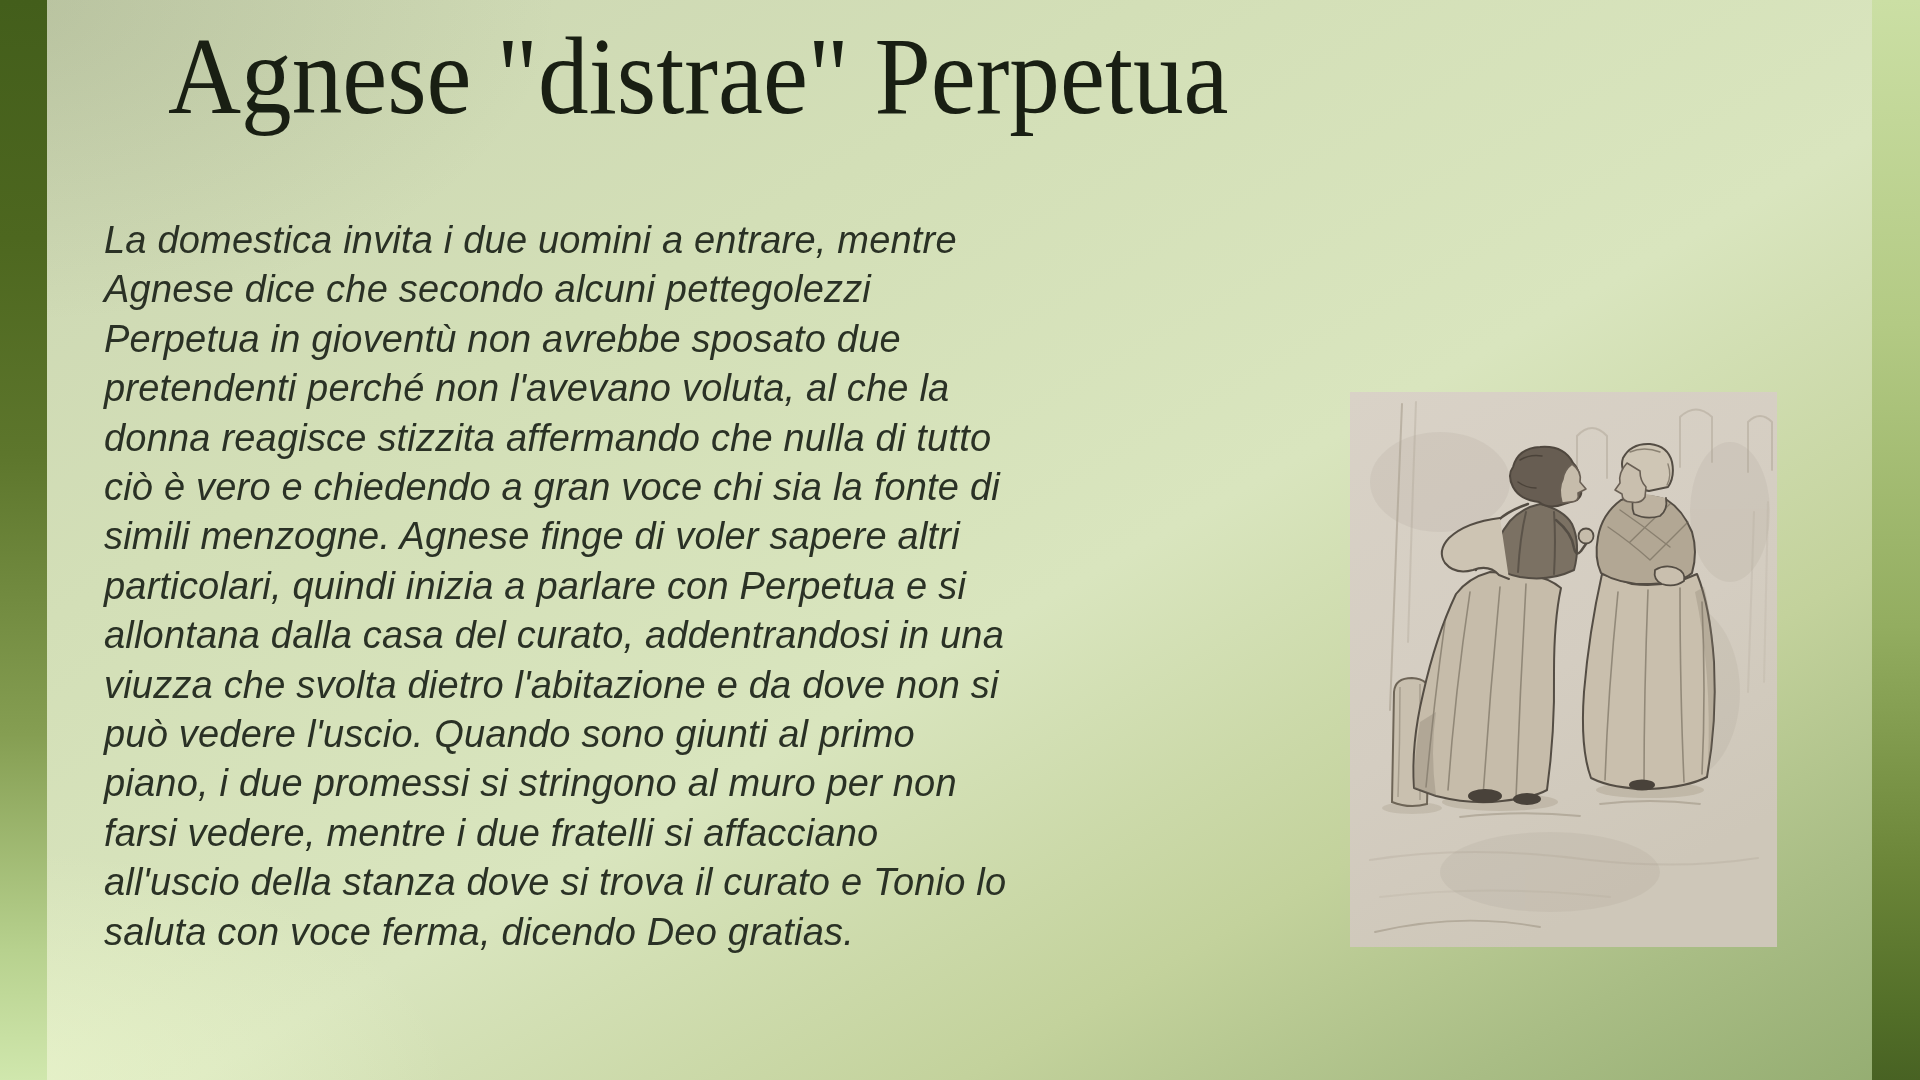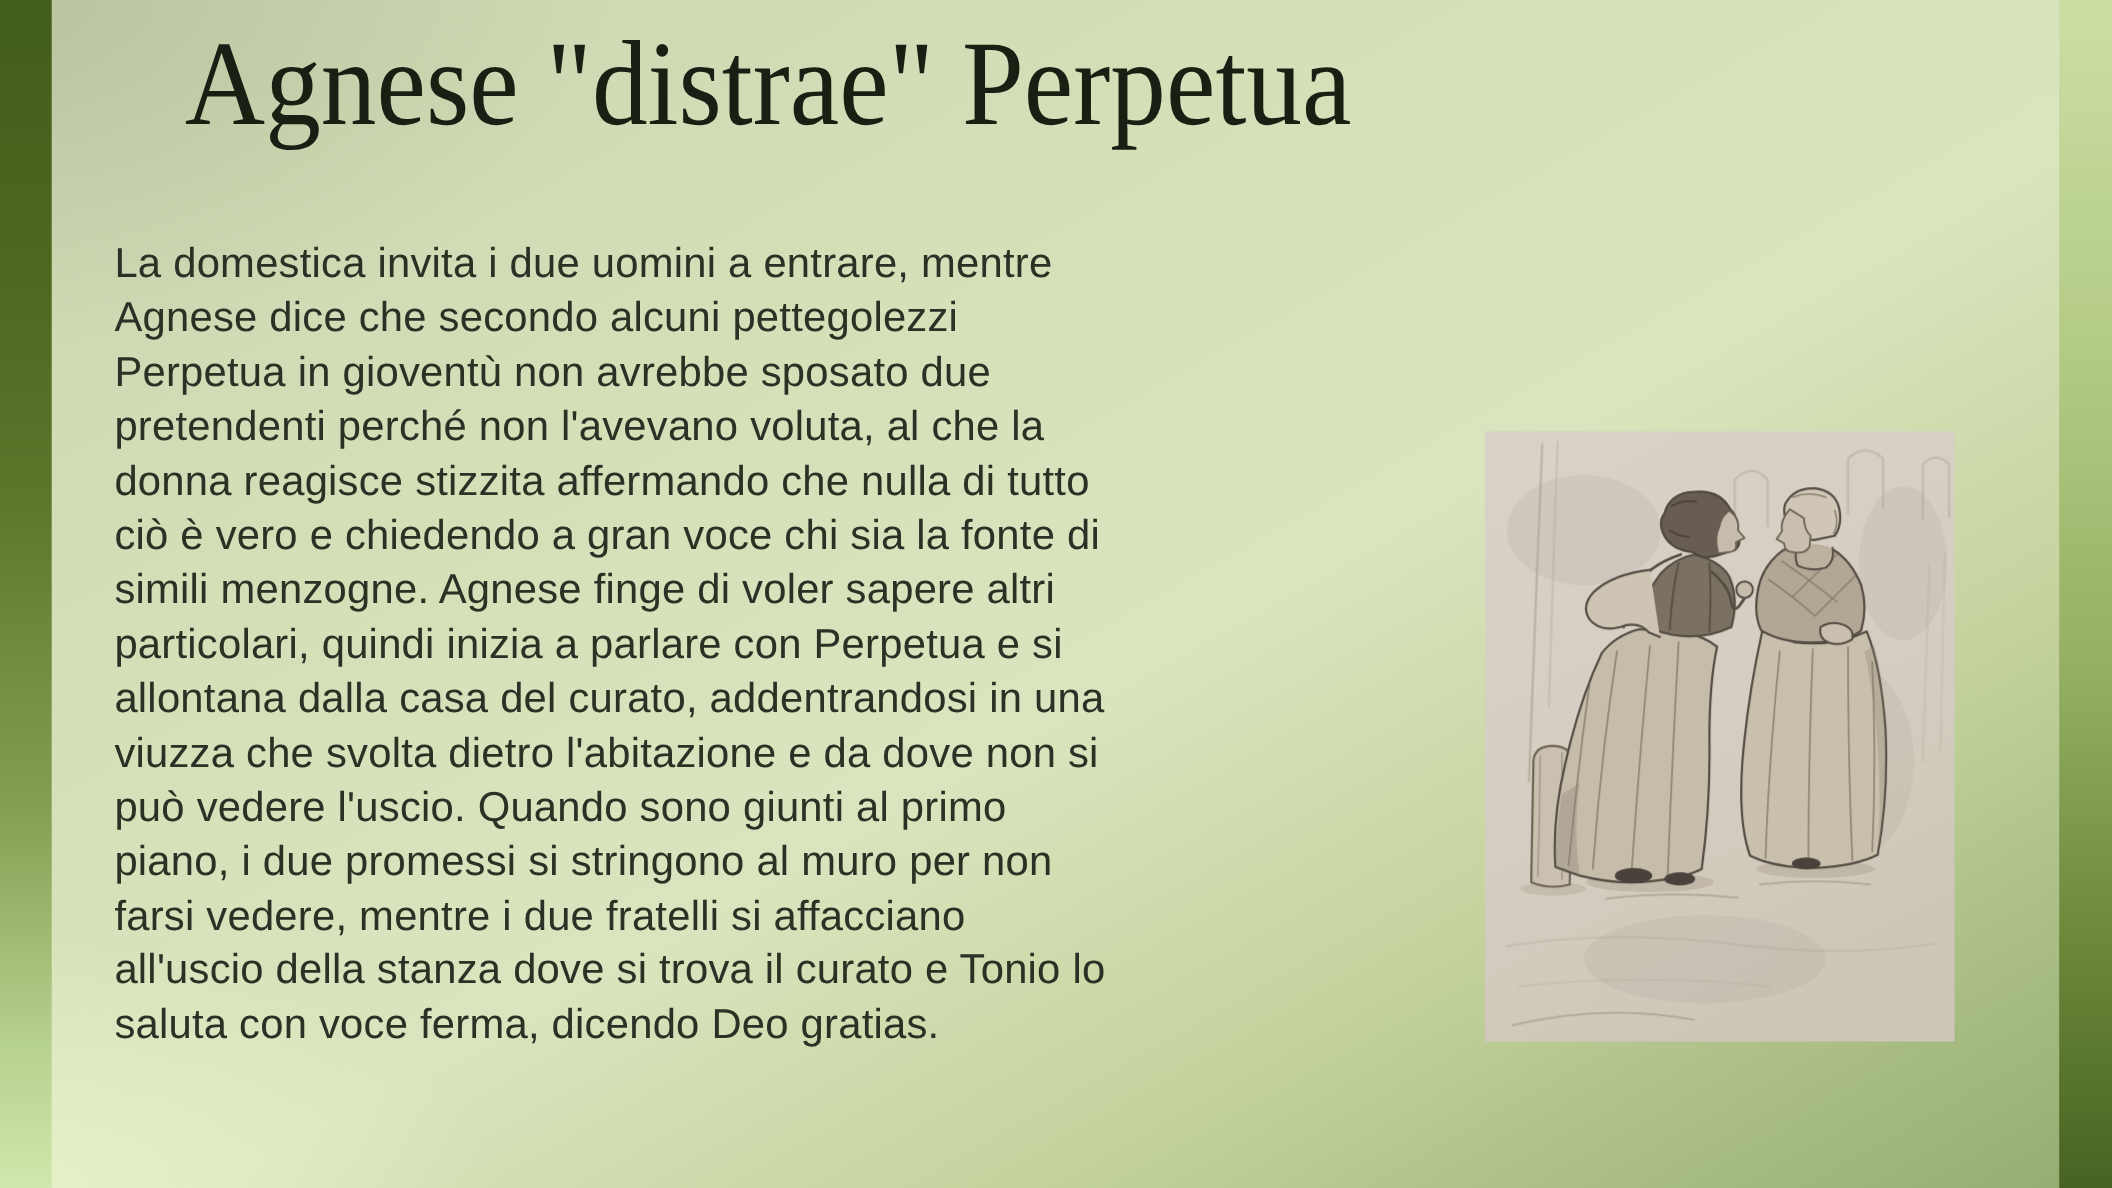--- a/index.html
+++ b/index.html
@@ -64,20 +64,21 @@
   .body-text {
     position: absolute;
     left: 104px;
     top: 216px;
     width: 1180px;
     font-size: 38px;
     line-height: 49.4px;
     letter-spacing: 0.2px;
     color: #2a3125;
     white-space: pre-line;
+    font-style: italic;
   }
 
   .sketch-figure {
     position: absolute;
     left: 1350px;
     top: 392px;
     width: 427px;
     height: 555px;
     margin: 0;
   }

